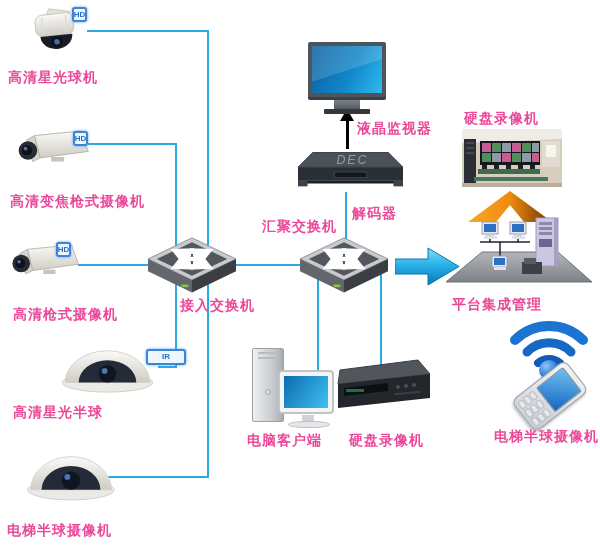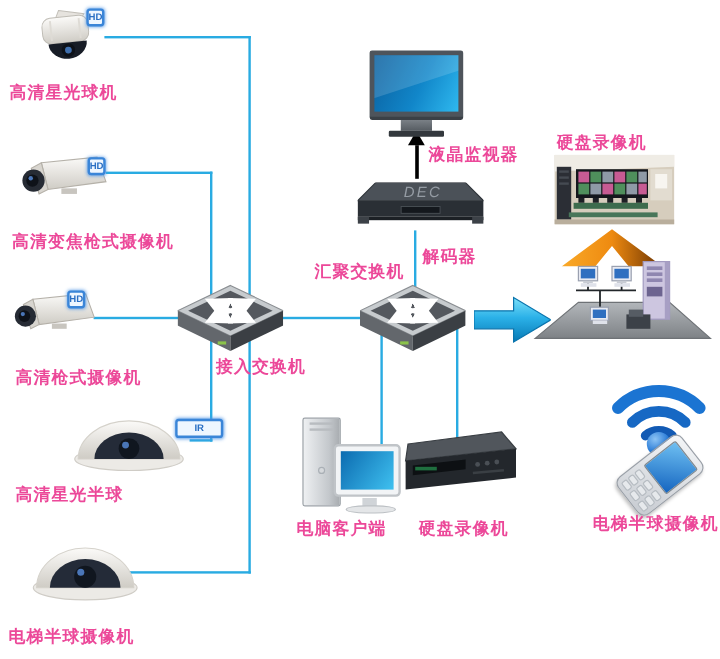--- a/index.html
+++ b/index.html
@@ -254,20 +254,21 @@
     <rect x="97" y="20" width="13" height="3" fill="#8f86b0"></rect>
       <rect x="97" y="27" width="13" height="8" fill="#6d6490"></rect>
     <g>
       <rect x="50" y="44" width="15" height="11" fill="#e8eaf2" stroke="#9aa0b0"></rect>
       <rect x="52" y="46" width="11" height="7" fill="#2f6fc0"></rect>
       <rect x="52" y="55" width="12" height="3" fill="#dfe2ea"></rect>
     </g>
     <rect x="80" y="50" width="20" height="12" fill="#3c4148"></rect>
     <rect x="82" y="46" width="12" height="6" fill="#565c64"></rect>
   </svg>
+  <div class="lbl" style="left:452px;top:296px">平台集成管理</div>
 
   <svg class="dev" style="left:497px;top:310px" width="104" height="70" viewBox="0 0 104 70">
     <path d="M18,30 A48,48 0 0 1 86,30" stroke="#1b74d2" stroke-width="10" fill="none" stroke-linecap="round"></path>
     <path d="M30,42 A31,31 0 0 1 74,42" stroke="#1668c4" stroke-width="9" fill="none" stroke-linecap="round"></path>
     <path d="M41,53 A17,17 0 0 1 63,53" stroke="#125ab4" stroke-width="8" fill="none" stroke-linecap="round"></path>
     <circle cx="52" cy="60" r="10" fill="url(#wifisphere)"></circle>
   </svg>
   <div class="dev" style="left:506px;top:370px;width:86px;height:58px">
     <div class="phone">
       <div class="phone-screen"></div>

